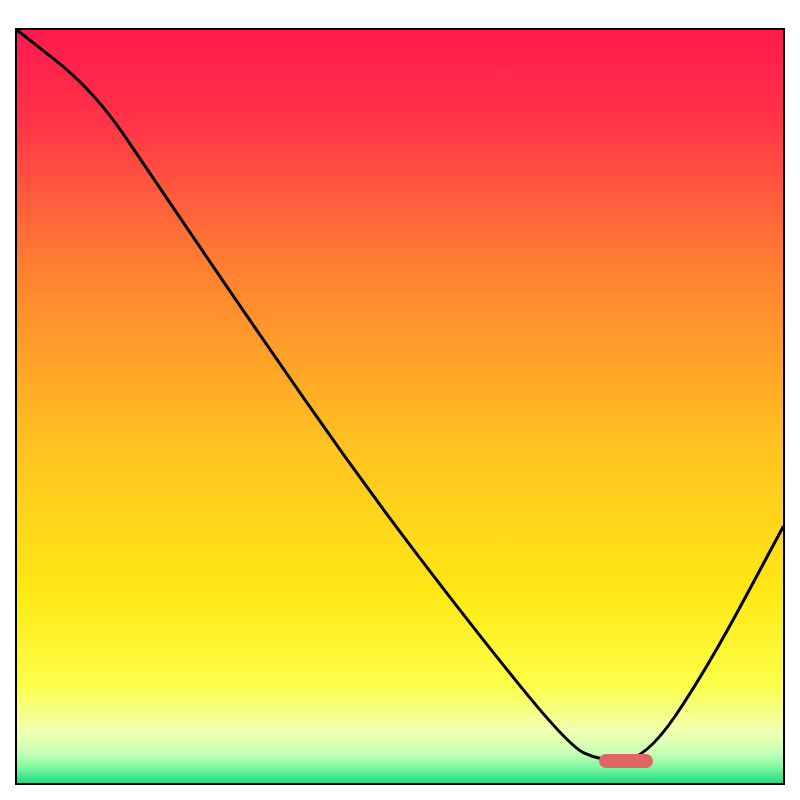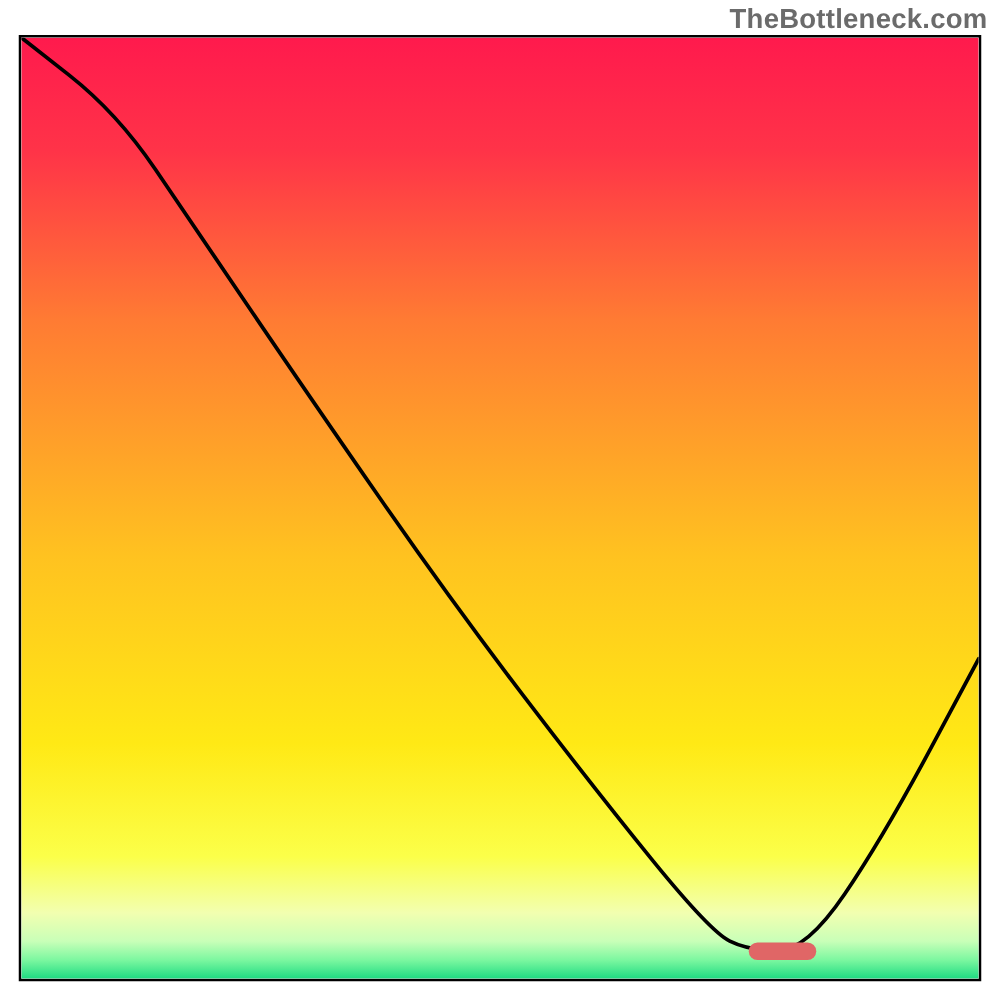--- a/index.html
+++ b/index.html
@@ -50,21 +50,20 @@
   }
   .marker {
     position: absolute;
     border-radius: 8px;
   }
 </style>
 </head>
 <body>
 <div class="container">
 
-  <div class="watermark">TheBottleneck.com</div>
 
   <div class="plot-frame">
     <svg class="gradient" viewBox="0 0 766 753" preserveAspectRatio="none">
       <defs>
         <linearGradient id="bg" x1="0" y1="0" x2="0" y2="1">
           <stop id="g0" offset="0%" stop-color="#ff1a4d"></stop>
           <stop id="g1" offset="12%" stop-color="#ff3348"></stop>
           <stop id="g2" offset="30%" stop-color="#ff7b33"></stop>
           <stop id="g3" offset="55%" stop-color="#ffc220"></stop>
           <stop id="g4" offset="75%" stop-color="#ffe915"></stop>

